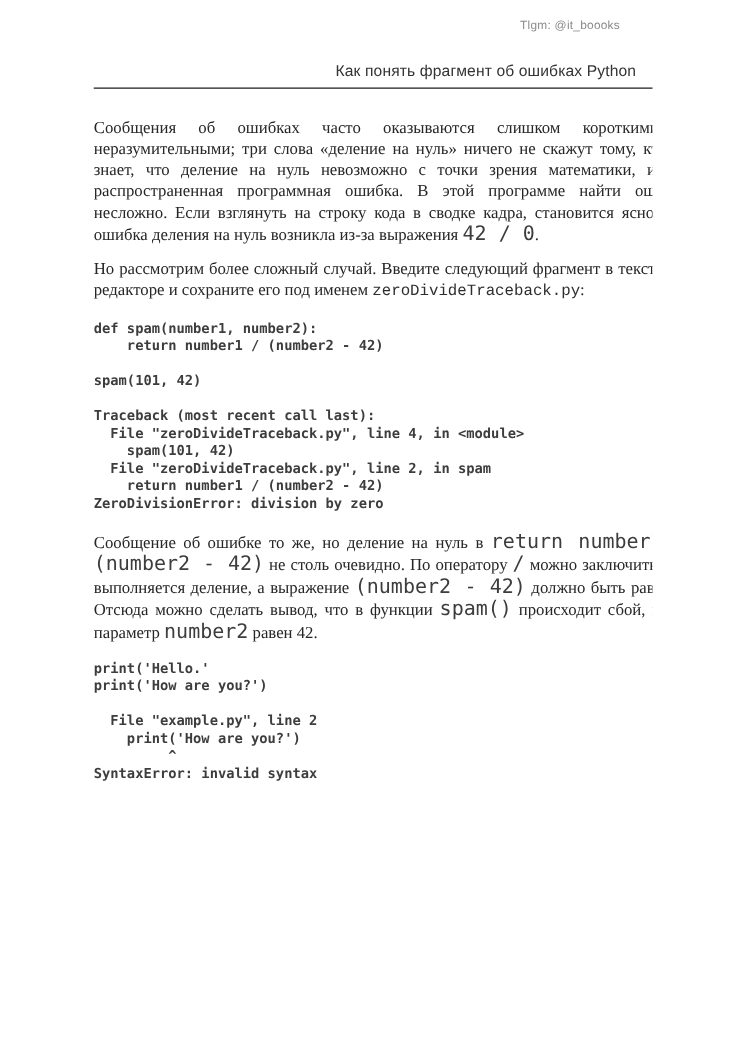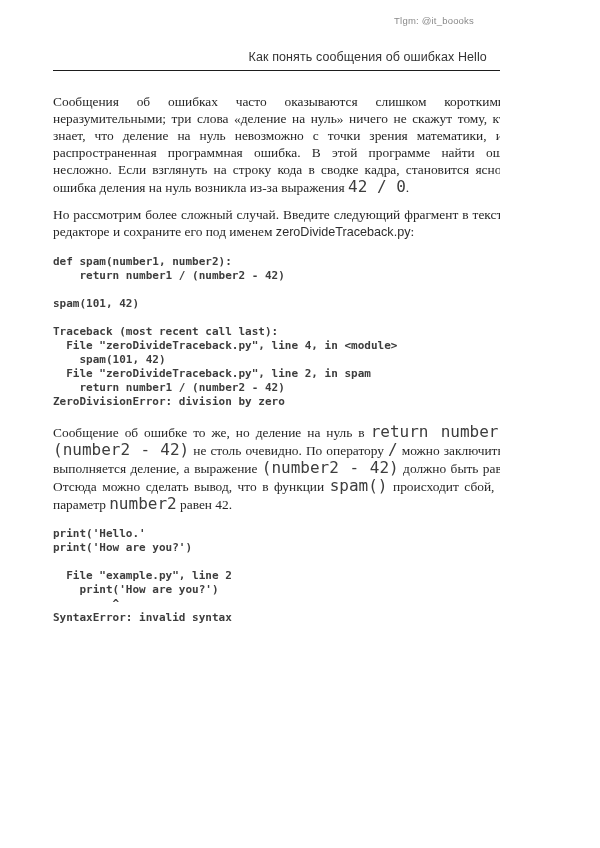--- a/index.html
+++ b/index.html
@@ -8,20 +8,21 @@
     background: #ffffff;
   }
   .page {
     position: relative;
     width: 500px;
     height: 848px;
     background: #ffffff;
     overflow: hidden;
     font-family: "Liberation Serif", serif;
     color: #262626;
+    margin-left: 22px;
   }
   .watermark {
     position: absolute;
     top: 15px;
     right: 26px;
     font-family: "Liberation Sans", sans-serif;
     font-size: 9.5px;
     color: #8a8a8a;
     letter-spacing: 0.2px;
   }
@@ -69,21 +70,21 @@
     text-align: justify;
     margin: 0 0 10px 0;
     color: #262626;
   }
   code.inline {
     font-family: "DejaVu Sans Mono", monospace;
     font-size: 16px;
     color: #3d3d3d;
   }
   .filename {
-    font-family: Liberation Sans, sans-serif;
+    font-family: Liberation Mono, monospace;
     font-size: 12.6px;
     color: #2e2e2e;
   }
   pre.codeblock {
     font-family: "DejaVu Sans Mono", monospace;
     font-size: 11px;
     line-height: 14px;
     color: #3d3d3d;
     white-space: pre;
     margin: 14px 0 14px 0;
@@ -91,21 +92,21 @@
   }
 </style>
 </head>
 <body>
 
 <div class="page">
 
   <div class="watermark">Tlgm: @it_boooks</div>
 
   <div class="running-head">
-    <span class="title">Как понять сообщения об ошибках Hello</span>
+    <span class="title">Как понять фрагмент об ошибках Python</span>
     <span class="pagenum">29</span>
   </div>
   <hr class="head-rule">
 
   <div class="content">
 
     <p class="body"><span>Сообщения об ошибках часто оказываются слишком короткими и неразумительными; три слова «деление на нуль» ничего не скажут тому, кто не знает, что деление на нуль невозможно с точки зрения математики, и это распространенная программная ошибка. В этой программе найти ошибку несложно. Если взглянуть на строку кода в сводке кадра, становится ясно, что ошибка деления на нуль возникла из-за выражения </span><code class="inline">42 / 0</code><span>.</span></p>
 
     <p class="body"><span>Но рассмотрим более сложный случай. Введите следующий фрагмент в текстовом редакторе и сохраните его под именем </span><span class="filename">zeroDivideTraceback.py</span><span>:</span></p>
 

